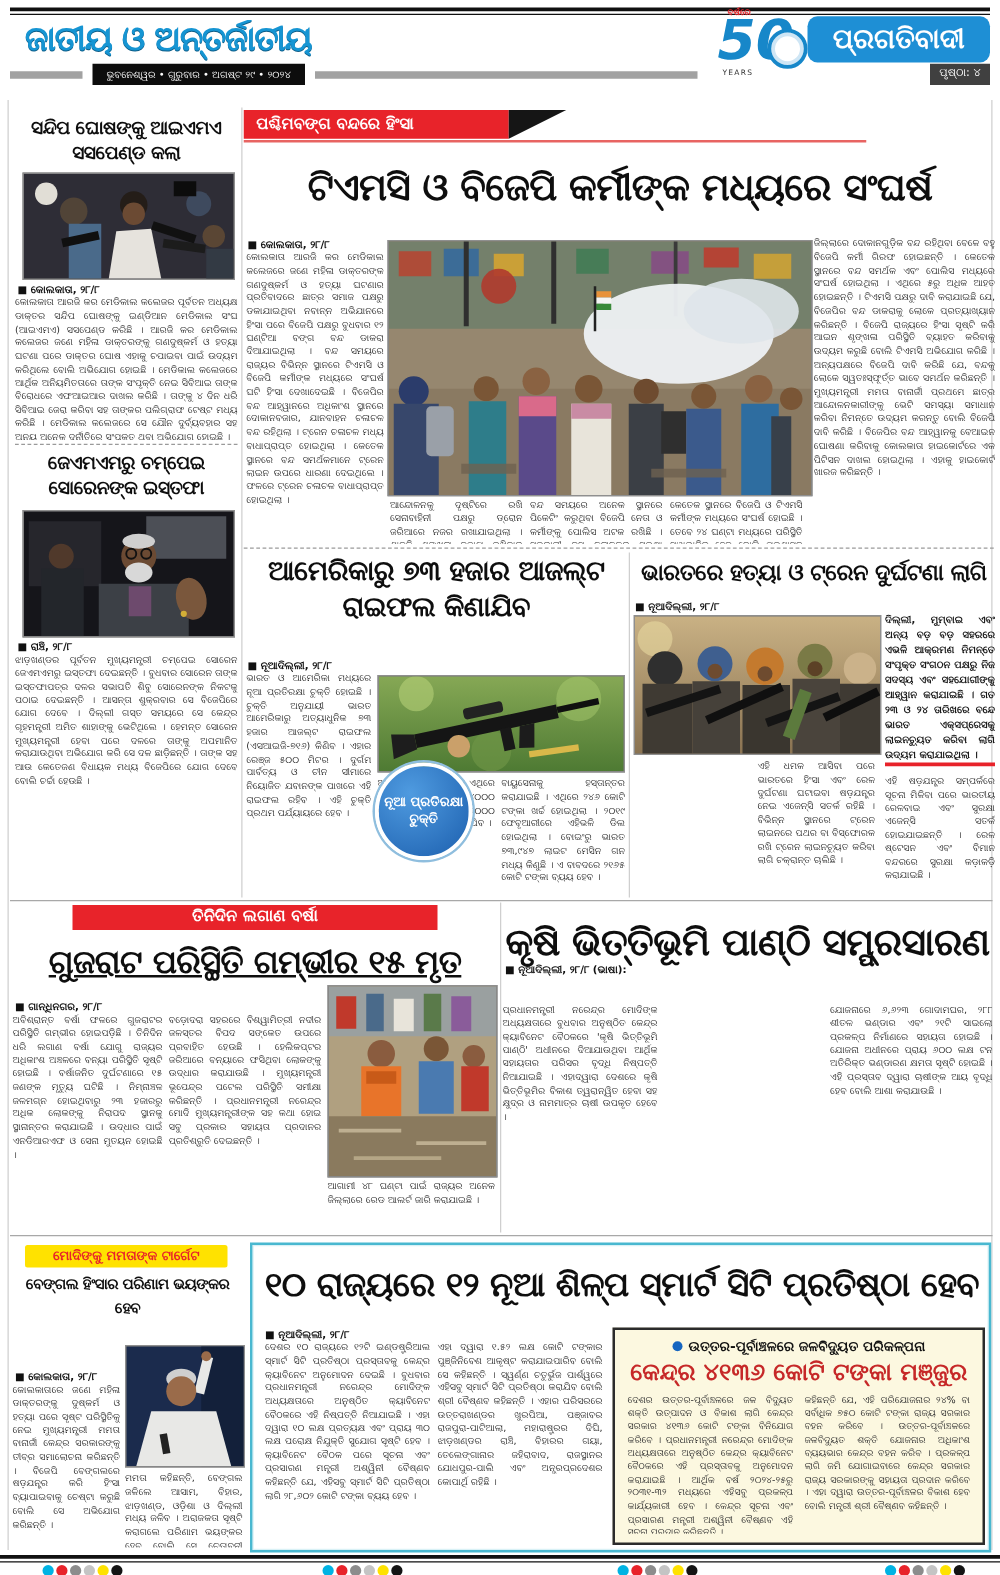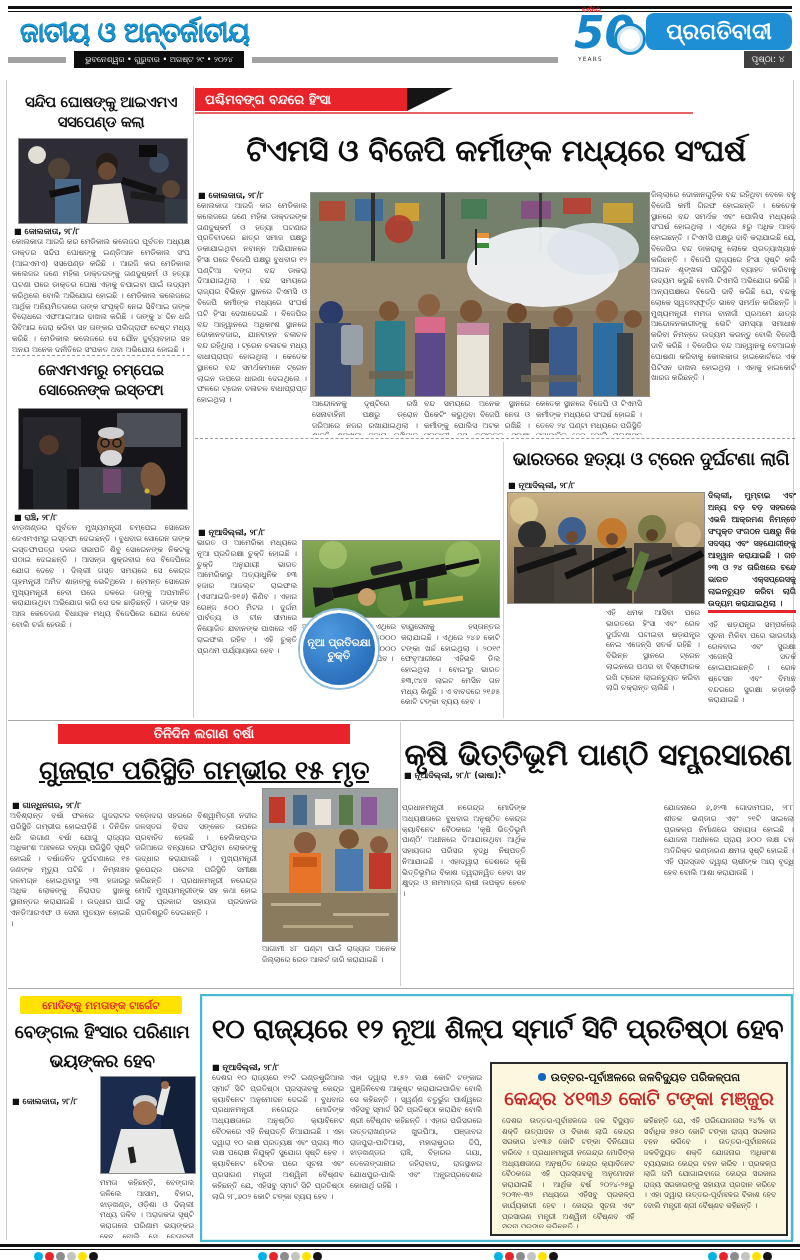--- a/index.html
+++ b/index.html
@@ -101,21 +101,21 @@
   .agr-head{left:402px;top:724px;width:392px;height:64px;font-size:30px;line-height:62px;}
   .agr-byline{left:404px;top:760px;width:180px;margin-top:10px;}
   .agr-col1{left:402px;top:803px;width:124px;height:182px;}
   .agr-col2{left:531px;top:803px;width:128px;height:182px;}
   .agr-col3{left:664px;top:803px;width:130px;height:182px;}
   .band2{left:8px;top:988px;width:786px;}
 
   
   .mam-kicker{left:20px;top:996px;width:162px;height:18px;background:#ffe200;color:#e8232a;font-weight:bold;
               font-size:10.5px;text-align:center;line-height:18px;overflow:hidden;border-radius:2px;}
-  .mam-head{left:10px;top:1018px;width:184px;height:74px;font-size:18px;line-height:1.6;}
+  .mam-head{left:10px;top:1018px;width:184px;height:74px;font-size:12px;line-height:1.6;}
   .mam-byline{left:12px;top:1096px;width:160px;}
   .mam-col-left{left:10px;top:1107px;width:86px;height:130px;}
   .mam-photo{left:100px;top:1076px;width:94px;height:96px;}
   .mam-col-right{left:100px;top:1178px;width:94px;height:60px;}
 
   .bluebox{left:200px;top:994px;width:593px;height:248px;border:2px solid #49b8d0;background:#fff;
            box-shadow:inset 0 0 0 1px #d9f1f6;box-sizing:border-box;}
   .sc-head{left:210px;top:1002px;width:575px;height:56px;font-size:27px;line-height:54px;}
   .sc-byline{left:212px;top:1062px;width:160px;}
   .sc-col1{left:212px;top:1073px;width:132px;height:162px;}
@@ -258,20 +258,21 @@
       <rect x="58" y="178" width="44" height="8" fill="#6e6150" opacity=".8"></rect>
       <rect x="210" y="182" width="60" height="7" fill="#6e6150" opacity=".8"></rect>
     </svg>
   </div>
   <div class="abs body-text lead-col-right">ଜିଲ୍ଲାରେ ଦୋକାନଗୁଡ଼ିକ ବନ୍ଦ ରହିଥିବା ବେଳେ ବହୁ ବିଜେପି କର୍ମୀ ଗିରଫ ହୋଇଛନ୍ତି । କେତେକ ସ୍ଥାନରେ ବନ୍ଦ ସମର୍ଥକ ଏବଂ ପୋଲିସ ମଧ୍ୟରେ ସଂଘର୍ଷ ହୋଇଥିଲା । ଏଥିରେ ୫ରୁ ଅଧିକ ଆହତ ହୋଇଛନ୍ତି । ଟିଏମସି ପକ୍ଷରୁ ଦାବି କରାଯାଇଛି ଯେ, ବିଜେପିର ବନ୍ଦ ଡାକରାକୁ ଲୋକେ ପ୍ରତ୍ୟାଖ୍ୟାନ କରିଛନ୍ତି । ବିଜେପି ରାଜ୍ୟରେ ହିଂସା ସୃଷ୍ଟି କରି ଆଇନ ଶୃଙ୍ଖଳା ପରିସ୍ଥିତି ବ୍ୟାହତ କରିବାକୁ ଉଦ୍ୟମ କରୁଛି ବୋଲି ଟିଏମସି ଅଭିଯୋଗ କରିଛି । ଅନ୍ୟପକ୍ଷରେ ବିଜେପି ଦାବି କରିଛି ଯେ, ବନ୍ଦକୁ ଲୋକେ ସ୍ୱତଃସ୍ଫୂର୍ତ୍ତ ଭାବେ ସମର୍ଥନ କରିଛନ୍ତି । ମୁଖ୍ୟମନ୍ତ୍ରୀ ମମତା ବାନାର୍ଜୀ ପ୍ରଥମେ ଛାତ୍ର ଆନ୍ଦୋଳନକାରୀଙ୍କୁ ଭେଟି ସମସ୍ୟା ସମାଧାନ କରିବା ନିମନ୍ତେ ଉଦ୍ୟମ କରନ୍ତୁ ବୋଲି ବିଜେପି ଦାବି କରିଛି । ବିଜେପିର ବନ୍ଦ ଆହ୍ୱାନକୁ ବେଆଇନ ଘୋଷଣା କରିବାକୁ କୋଲକାତା ହାଇକୋର୍ଟରେ ଏକ ପିଟିସନ ଦାଖଲ ହୋଇଥିଲା । ଏହାକୁ ହାଇକୋର୍ଟ ଖାରଜ କରିଛନ୍ତି ।</div>
   <div class="abs body-text lead-bot1">ଆନ୍ଦୋଳନକୁ ଦୃଷ୍ଟିରେ ରଖି ସେନାବାହିନୀ ପକ୍ଷରୁ ଡ୍ରୋନ ଜରିଆରେ ନଜର ରଖାଯାଇଥିଲା । ଶାନ୍ତି ଶୃଙ୍ଖଳା ବଜାୟ ରଖିବାକୁ ଅତିରିକ୍ତ ପୋଲିସ ମୁତୟନ କରାଯାଇଛି ।</div>
   <div class="abs body-text lead-bot2">ବନ୍ଦ ସମୟରେ ଅନେକ ସ୍ଥାନରେ ପିକେଟିଂ କରୁଥିବା ବିଜେପି ନେତା ଓ କର୍ମୀଙ୍କୁ ପୋଲିସ ଅଟକ ରଖିଛି । ସରକାରୀ ବସ ଚଳାଚଳକୁ ସୁରକ୍ଷା ଦିଆଯାଇଥିଲା ।</div>
   <div class="abs body-text lead-bot3">କେତେକ ସ୍ଥାନରେ ବିଜେପି ଓ ଟିଏମସି କର୍ମୀଙ୍କ ମଧ୍ୟରେ ସଂଘର୍ଷ ହୋଇଛି । ତେବେ ୨୪ ଘଣ୍ଟା ମଧ୍ୟରେ ପରିସ୍ଥିତି ସ୍ୱାଭାବିକ ହେବ ବୋଲି ପ୍ରଶାସନ କହିଛି ।</div>
   <div class="abs dashed lead-dash"></div>
 
+  <div class="abs headline rif-head">ଆମେରିକାରୁ ୭୩ ହଜାର ଆଜଲ୍ଟ ରାଇଫଲ କିଣାଯିବ</div>
   <div class="abs byline rif-byline">■ ନୂଆଦିଲ୍ଲୀ, ୨୮/୮</div>
   <div class="abs body-text rif-col1">ଭାରତ ଓ ଆମେରିକା ମଧ୍ୟରେ ନୂଆ ପ୍ରତିରକ୍ଷା ଚୁକ୍ତି ହୋଇଛି । ଚୁକ୍ତି ଅନୁଯାୟୀ ଭାରତ ଆମେରିକାରୁ ଅତ୍ୟାଧୁନିକ ୭୩ ହଜାର ଆଜଲ୍ଟ ରାଇଫଲ (ଏସଆଇଜି-୭୧୬) କିଣିବ । ଏହାର ରେଞ୍ଜ ୫୦୦ ମିଟର । ଦୁର୍ଗମ ପାର୍ବତ୍ୟ ଓ ଚୀନ ସୀମାରେ ନିୟୋଜିତ ଯବାନଙ୍କ ପାଖରେ ଏହି ରାଇଫଲ ରହିବ । ଏହି ଚୁକ୍ତି ପ୍ରଥମ ପର୍ଯ୍ୟାୟରେ ହେବ ।</div>
   <div class="abs photo rif-photo">
     <svg viewBox="0 0 196 76" preserveAspectRatio="none">
       <defs>
         <linearGradient id="gr" x1="0" y1="0" x2="0" y2="1">
           <stop offset="0" stop-color="#86a855"></stop>
             <stop offset="1" stop-color="#4e7a33"></stop>
         </linearGradient>
       </defs>
@@ -372,20 +373,21 @@
   <div class="abs headline agr-head">କୃଷି ଭିତ୍ତିଭୂମି ପାଣ୍ଠି ସମ୍ପ୍ରସାରଣ ହେବ</div>
   <div class="abs byline agr-byline">■ ନୂଆଦିଲ୍ଲୀ, ୨୮/୮ (ଭାଷା):</div>
   <div class="abs body-text agr-col1">ପ୍ରଧାନମନ୍ତ୍ରୀ ନରେନ୍ଦ୍ର ମୋଦିଙ୍କ ଅଧ୍ୟକ୍ଷତାରେ ବୁଧବାର ଅନୁଷ୍ଠିତ କେନ୍ଦ୍ର କ୍ୟାବିନେଟ ବୈଠକରେ 'କୃଷି ଭିତ୍ତିଭୂମି ପାଣ୍ଠି' ଅଧୀନରେ ଦିଆଯାଉଥିବା ଆର୍ଥିକ ସହାୟତାର ପରିସର ବୃଦ୍ଧି ନିଷ୍ପତ୍ତି ନିଆଯାଇଛି । ଏହାଦ୍ୱାରା ଦେଶରେ କୃଷି ଭିତ୍ତିଭୂମିର ବିକାଶ ତ୍ୱରାନ୍ୱିତ ହେବା ସହ କ୍ଷୁଦ୍ର ଓ ନାମମାତ୍ର ଚାଷୀ ଉପକୃତ ହେବେ ।</div>
   <div class="abs body-text agr-col3">ଯୋଜନାରେ ୬,୬୨୩ ଗୋଦାମଘର, ୨୮୮ ଶୀତଳ ଭଣ୍ଡାର ଏବଂ ୨୧ଟି ସାଇଲୋ ପ୍ରକଳ୍ପ ନିର୍ମାଣରେ ସହାୟତା ହୋଇଛି । ଯୋଜନା ଅଧୀନରେ ପ୍ରାୟ ୬୦୦ ଲକ୍ଷ ଟନ ଅତିରିକ୍ତ ଭଣ୍ଡାରଣ କ୍ଷମତା ସୃଷ୍ଟି ହୋଇଛି । ଏହି ପ୍ରସ୍ତାବ ଦ୍ୱାରା ଚାଷୀଙ୍କ ଆୟ ବୃଦ୍ଧି ହେବ ବୋଲି ଆଶା କରାଯାଉଛି ।</div>
 
   <div class="abs hline band2"></div>
 
   <div class="abs mam-kicker">ମୋଦିଙ୍କୁ ମମତାଙ୍କ ଟାର୍ଗେଟ</div>
   <div class="abs headline mam-head">ବେଙ୍ଗଲ ହିଂସାର ପରିଣାମ ଭୟଙ୍କର ହେବ</div>
   <div class="abs byline mam-byline">■ କୋଲକାତା, ୨୮/୮</div>
+  <div class="abs body-text mam-col-left">କୋଲକାତାରେ ଜଣେ ମହିଳା ଡାକ୍ତରଙ୍କୁ ଦୁଷ୍କର୍ମ ଓ ହତ୍ୟା ପରେ ସୃଷ୍ଟ ପରିସ୍ଥିତିକୁ ନେଇ ମୁଖ୍ୟମନ୍ତ୍ରୀ ମମତା ବାନାର୍ଜୀ କେନ୍ଦ୍ର ସରକାରଙ୍କୁ ତୀବ୍ର ସମାଲୋଚନା କରିଛନ୍ତି । ବିଜେପି ବେଙ୍ଗଲରେ ଷଡ଼ଯନ୍ତ୍ର କରି ହିଂସା ବ୍ୟାପାଇବାକୁ ଚେଷ୍ଟା କରୁଛି ବୋଲି ସେ ଅଭିଯୋଗ କରିଛନ୍ତି ।</div>
   <div class="abs photo mam-photo">
     <svg viewBox="0 0 94 96" preserveAspectRatio="none">
       <rect width="94" height="96" fill="#1b2b4d"></rect>
       <rect x="60" width="34" height="96" fill="#13203a"></rect>
       <rect x="58" y="8" width="8" height="30" fill="#e8e8e6" transform="rotate(14 62 23)"></rect>
       <circle cx="64" cy="8" r="4" fill="#9a6b4a"></circle>
       <ellipse cx="44" cy="26" rx="12" ry="8" fill="#cfcfcf"></ellipse>
       <circle cx="44" cy="36" r="12" fill="#9a6b4a"></circle>
       <polygon points="8,96 20,52 72,52 84,96" fill="#e8e8e6"></polygon>
       <rect x="28" y="70" width="6" height="16" fill="#222" transform="rotate(-10 31 78)"></rect>

